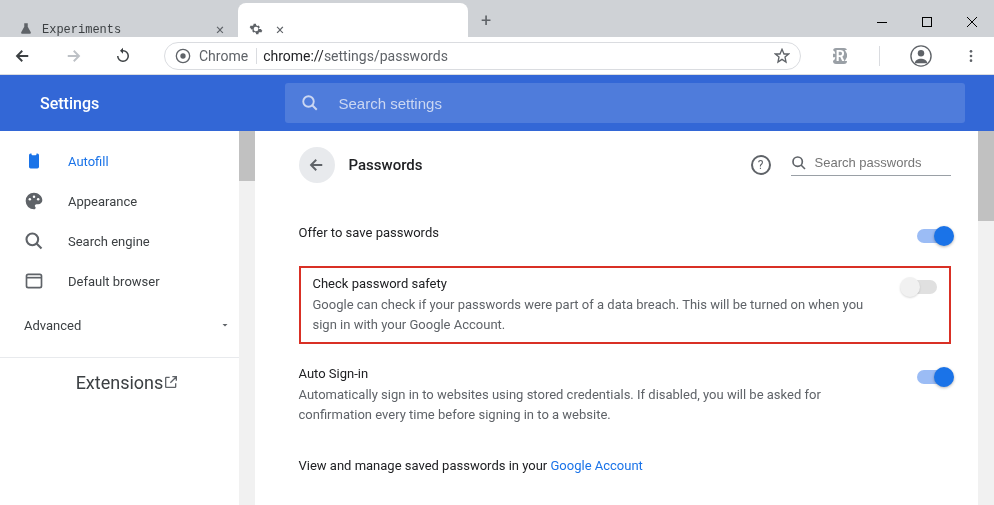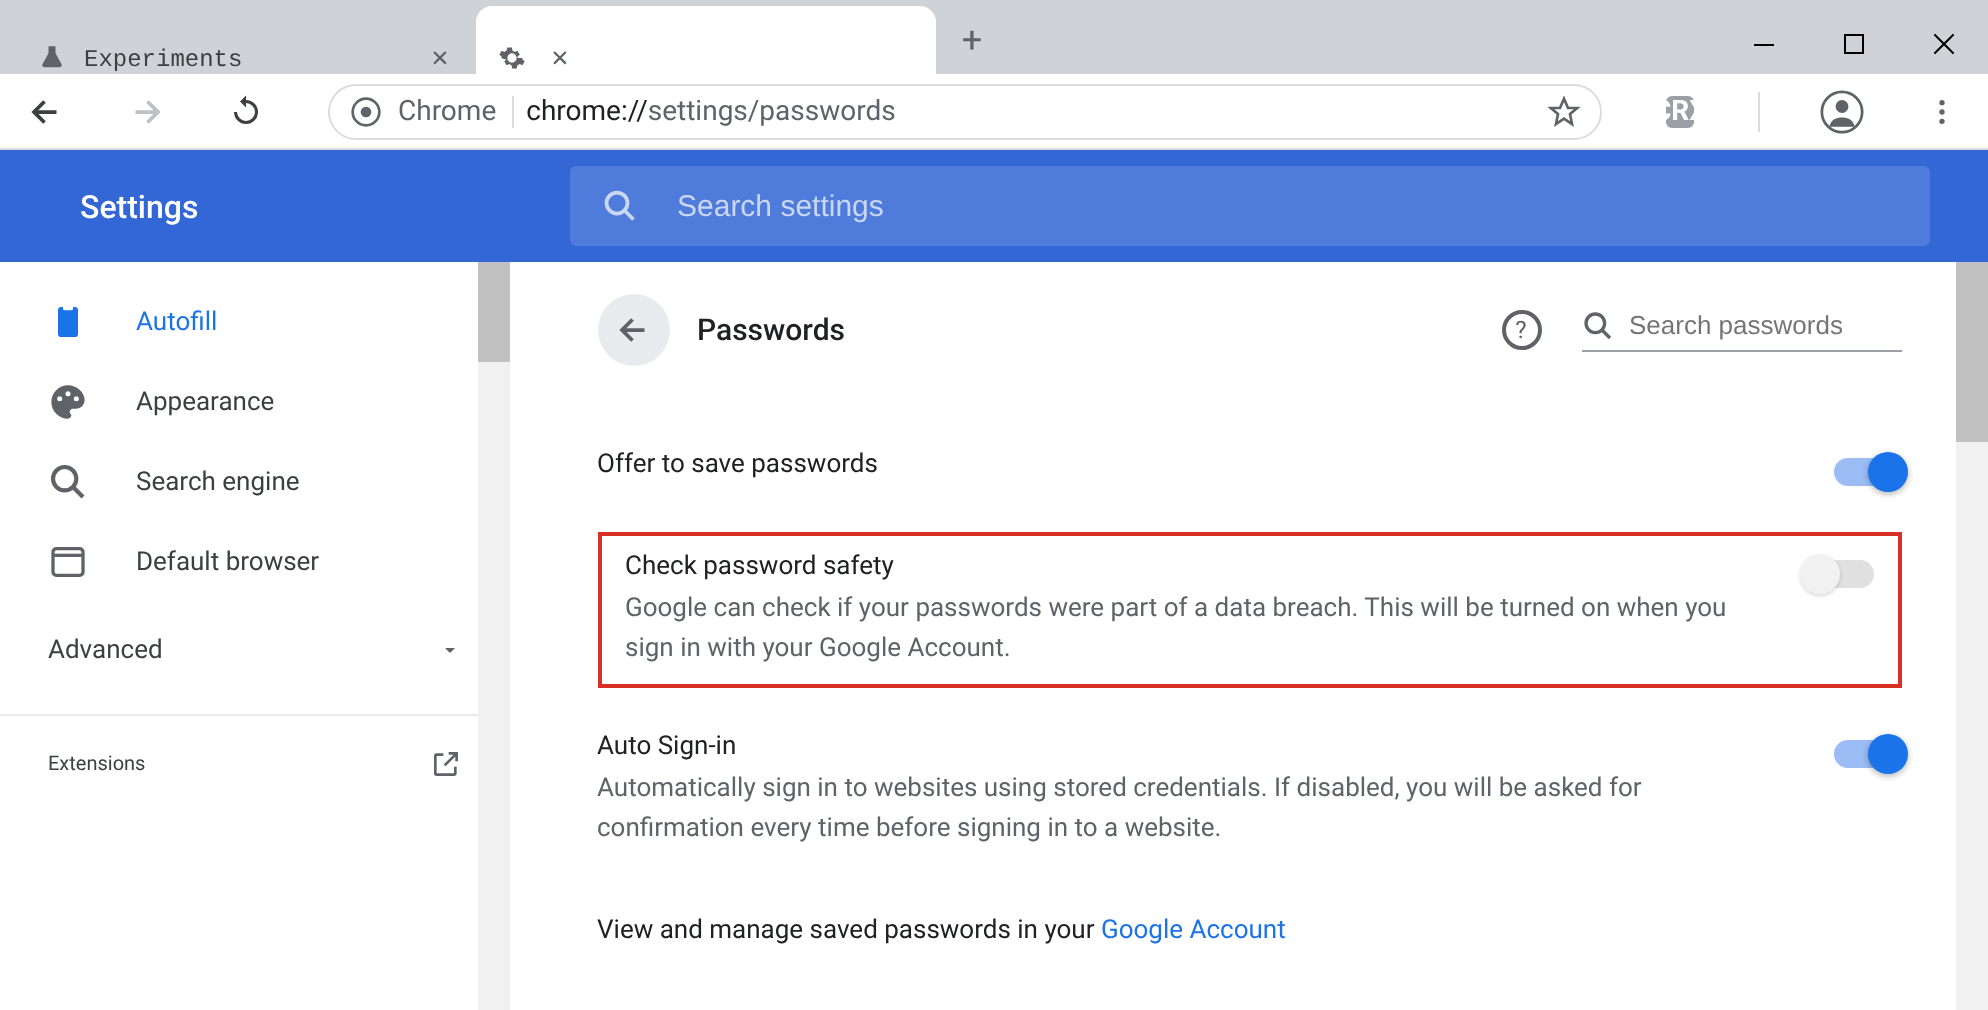--- a/index.html
+++ b/index.html
@@ -43,21 +43,21 @@
 .content { display:flex; height: calc(505px - 37px - 38px - 56px); }
 .sidebar { width: 255px; background: #fff; position: relative; display:flex; flex-direction: column; }
 .scroll-stub { position:absolute; top:0; right:0; width:16px; height:100%; background:#f1f1f1; }
 .scroll-thumb { position:absolute; top:0; right:0; width:16px; height:50px; background:#c1c1c1; }
 .nav-items { padding-top: 10px; }
 .nav-item { display:flex; align-items:center; height:40px; padding: 0 24px; font-size: 13px; color:#3c4043; }
 .nav-item.active { color: #1a73e8; }
 .nav-item .nicon { width: 20px; height:20px; margin-right: 24px; display:flex; align-items:center; justify-content:center; }
 .adv-item { display:flex; align-items:center; justify-content:space-between; height:48px; padding: 0 24px; font-size: 13px; color:#3c4043; }
 .sep-full { border:none; border-top:1px solid #e8eaed; margin: 8px 0 0 0; }
-.ext-item { display:flex; align-items:center; justify-content:space-between; height:48px; padding: 0 24px; font-size: 10px; color:#3c4043; }
+.ext-item { display:flex; align-items:center; justify-content:center; height:48px; padding: 0 24px; font-size: 18px; color:#3c4043; }
 
 
 .main { flex:1; overflow:auto; position:relative; }
 .main-scroll-stub { position:absolute; top:0; right:0; width:16px; height:100%; background:#f1f1f1; }
 .main-scroll-thumb { position:absolute; top:0; right:0; width:16px; height:90px; background:#c1c1c1; }
 .main-inner { padding: 16px 24px 20px 24px; max-width: 700px; margin: 0 auto; }
 .page-header { display:flex; align-items:center; margin-bottom: 28px; }
 .back-btn { width:36px; height:36px; border-radius:50%; background:#e8eaed; display:flex; align-items:center; justify-content:center; color:#5f6368; margin-right: 14px; }
 .page-title { font-size: 15px; font-weight: 500; color:#202124; flex:1; }
 .help-btn { width:20px; height:20px; border:2px solid #5f6368; border-radius:50%; display:flex; align-items:center; justify-content:center; font-size:12px; color:#5f6368; margin-right: 20px; }

